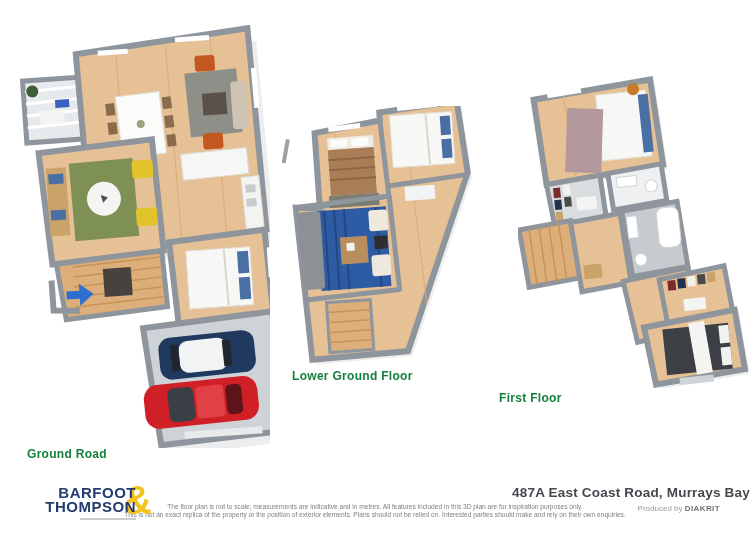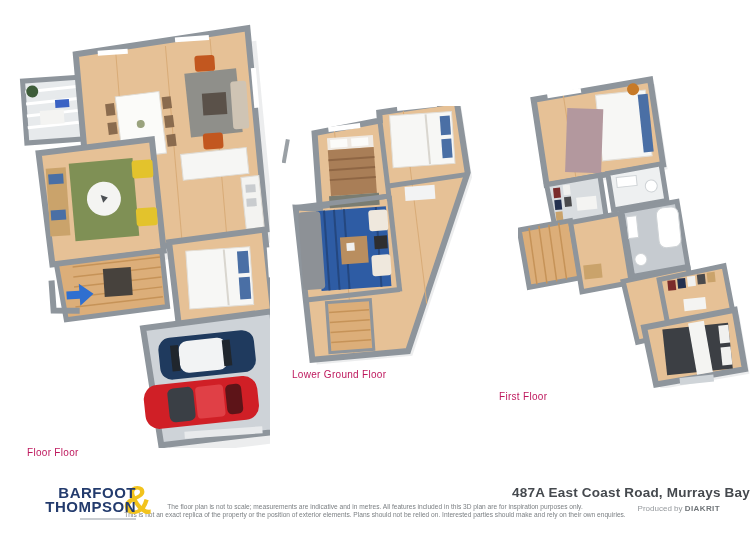--- a/index.html
+++ b/index.html
@@ -1,19 +1,19 @@
 <!DOCTYPE html>
 <html><head>
 <meta charset="utf-8">
 <style>
   html,body{margin:0;padding:0;background:#ffffff;}
   .canvas{position:relative;width:750px;height:547px;background:#ffffff;overflow:hidden;
           font-family:"Liberation Sans",sans-serif;}
   .plan{position:absolute;}
-  .floor-label{position:absolute;font-size:10px;font-weight:400;color:#be185d;letter-spacing:.3px;}
+  .floor-label{position:absolute;font-size:12px;font-weight:700;color:#15803d;letter-spacing:.3px;}
   
   .logo{position:absolute;left:34px;top:484px;width:118px;height:48px;}
   .logo .amp{position:absolute;right:0;top:-4px;font-size:40px;font-weight:700;color:#f2c31c;z-index:1;line-height:40px;}
   .logo .lines{position:absolute;right:16px;top:2px;z-index:2;text-align:right;color:#233b6d;font-weight:700;letter-spacing:.5px;}
   .logo .lines div{font-size:15px;line-height:14px;}
   .tagline-bar{position:absolute;right:16px;top:34px;width:56px;height:2px;background:#c9cdd1;z-index:2;}
   .address{position:absolute;left:0;right:0;top:485px;text-align:right;font-size:13.5px;font-weight:700;color:#45494e;letter-spacing:.2px;}
   .disc{position:absolute;left:0;right:0;text-align:center;font-size:6.6px;color:#7c8084;line-height:8px;}
   .disc1{top:503px;} .disc2{top:511px;}
   .produced{position:absolute;right:30px;top:504px;font-size:8px;color:#95999d;text-align:right;}
@@ -125,21 +125,21 @@
           <rect x="114" y="378" width="114" height="44" rx="14" fill="#d01f26"></rect>
           <rect x="138" y="383" width="26" height="34" rx="6" fill="#3a3f45"></rect>
           <rect x="196" y="385" width="16" height="30" rx="5" fill="#5d1418"></rect>
           <rect x="166" y="384" width="28" height="32" rx="4" fill="#e04046"></rect>
         </g>
       </g>
 
       <polyline points="30,268 30,298 56,300" fill="none" stroke="#8e959c" stroke-width="6"></polyline>
     </g>
   </svg>
-  <div class="floor-label" style="left:27px;top:447px">Floor Floor</div>
+  <div class="floor-label" style="left:27px;top:447px">Ground Road</div>
 
   <svg class="plan" style="left:282px;top:106px" width="218" height="262" viewBox="0 0 218 262">
     <g transform="rotate(-4 109 131)">
       <polygon points="40,22 106,14 106,6 184,0 190,72 118,246 22,248 16,95 40,98" fill="rgba(70,80,90,0.10)" transform="translate(4,5)"></polygon>
       <rect x="8" y="26" width="4" height="24" fill="#9aa0a5" transform="rotate(14 10 38)"></rect>
 
       <polygon points="40,22 106,14 106,6 184,0 190,72 118,246 22,248 16,95 40,98" fill="#e6c196" stroke="#8e959c" stroke-width="6"></polygon>
       <line x1="60" y1="20" x2="64" y2="244" stroke="#d8ab77" stroke-width="1"></line>
       <line x1="130" y1="6" x2="140" y2="200" stroke="#d8ab77" stroke-width="1"></line>
 

